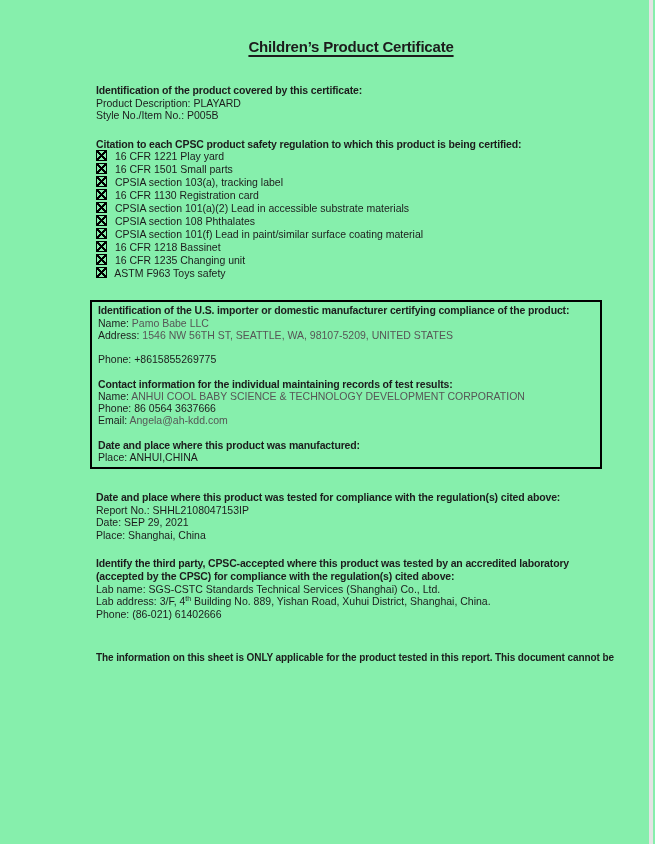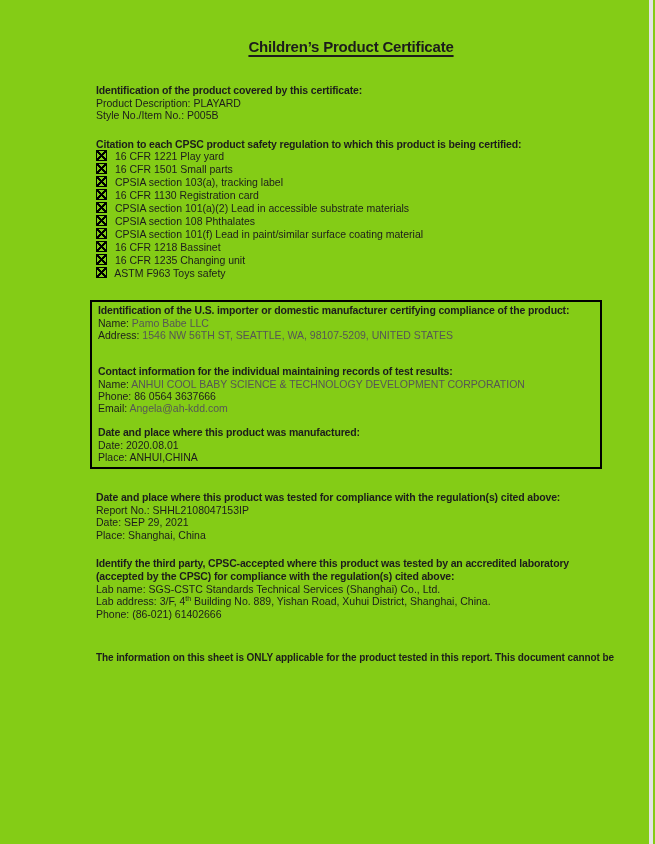--- a/index.html
+++ b/index.html
@@ -1,20 +1,20 @@
 <!DOCTYPE html>
 <html><head>
 <meta charset="utf-8">
 <style>
   html, body { margin: 0; padding: 0; background: #ffffff; }
   .page {
     position: relative;
     width: 655px;
     height: 844px;
-    background: #84cc16;
+    background: #86efac;
     overflow: hidden;
     font-family: "Liberation Sans", sans-serif;
     color: #1c1c1c;
     font-size: 10.5px;
     line-height: 12.6px;
   }
   .edge-strip {
     position: absolute;
     top: 0;
     right: 2px;
@@ -144,28 +144,28 @@
             <span>ASTM F963 Toys safety</span>
           </p>
         </div>
     </section>
 
     <section class="box">
       <p class="h nowrap">Identification of the U.S. importer or domestic manufacturer certifying compliance of the product:</p>
       <p class="nowrap"><span>Name: </span><span class="gray">Pamo Babe LLC</span></p>
       <p class="nowrap"><span>Address: </span><span class="gray">1546 NW 56TH ST, SEATTLE, WA, 98107-5209, UNITED STATES</span></p>
       <div class="blank"></div>
+      <p class="nowrap">Phone: +8615855269775</p>
       <div class="blank"></div>
       <p class="h nowrap">Contact information for the individual maintaining records of test results:</p>
       <p class="nowrap"><span>Name: </span><span class="gray">ANHUI COOL BABY SCIENCE &amp; TECHNOLOGY DEVELOPMENT CORPORATION</span></p>
       <p class="nowrap">Phone: 86 0564 3637666</p>
       <p class="nowrap"><span>Email: </span><span class="gray">Angela@ah-kdd.com</span></p>
       <div class="blank"></div>
       <p class="h nowrap">Date and place where this product was manufactured:</p>
-      <p class="nowrap">Date: 2020.08.01</p>
       <p class="nowrap">Place: ANHUI,CHINA</p>
     </section>
 
     <section class="sec-tested">
       <p class="h nowrap">Date and place where this product was tested for compliance with the regulation(s) cited above:</p>
       <p class="nowrap">Report No.: SHHL2108047153IP</p>
       <p class="nowrap">Date: SEP 29, 2021</p>
       <p class="nowrap">Place: Shanghai, China</p>
     </section>
 

